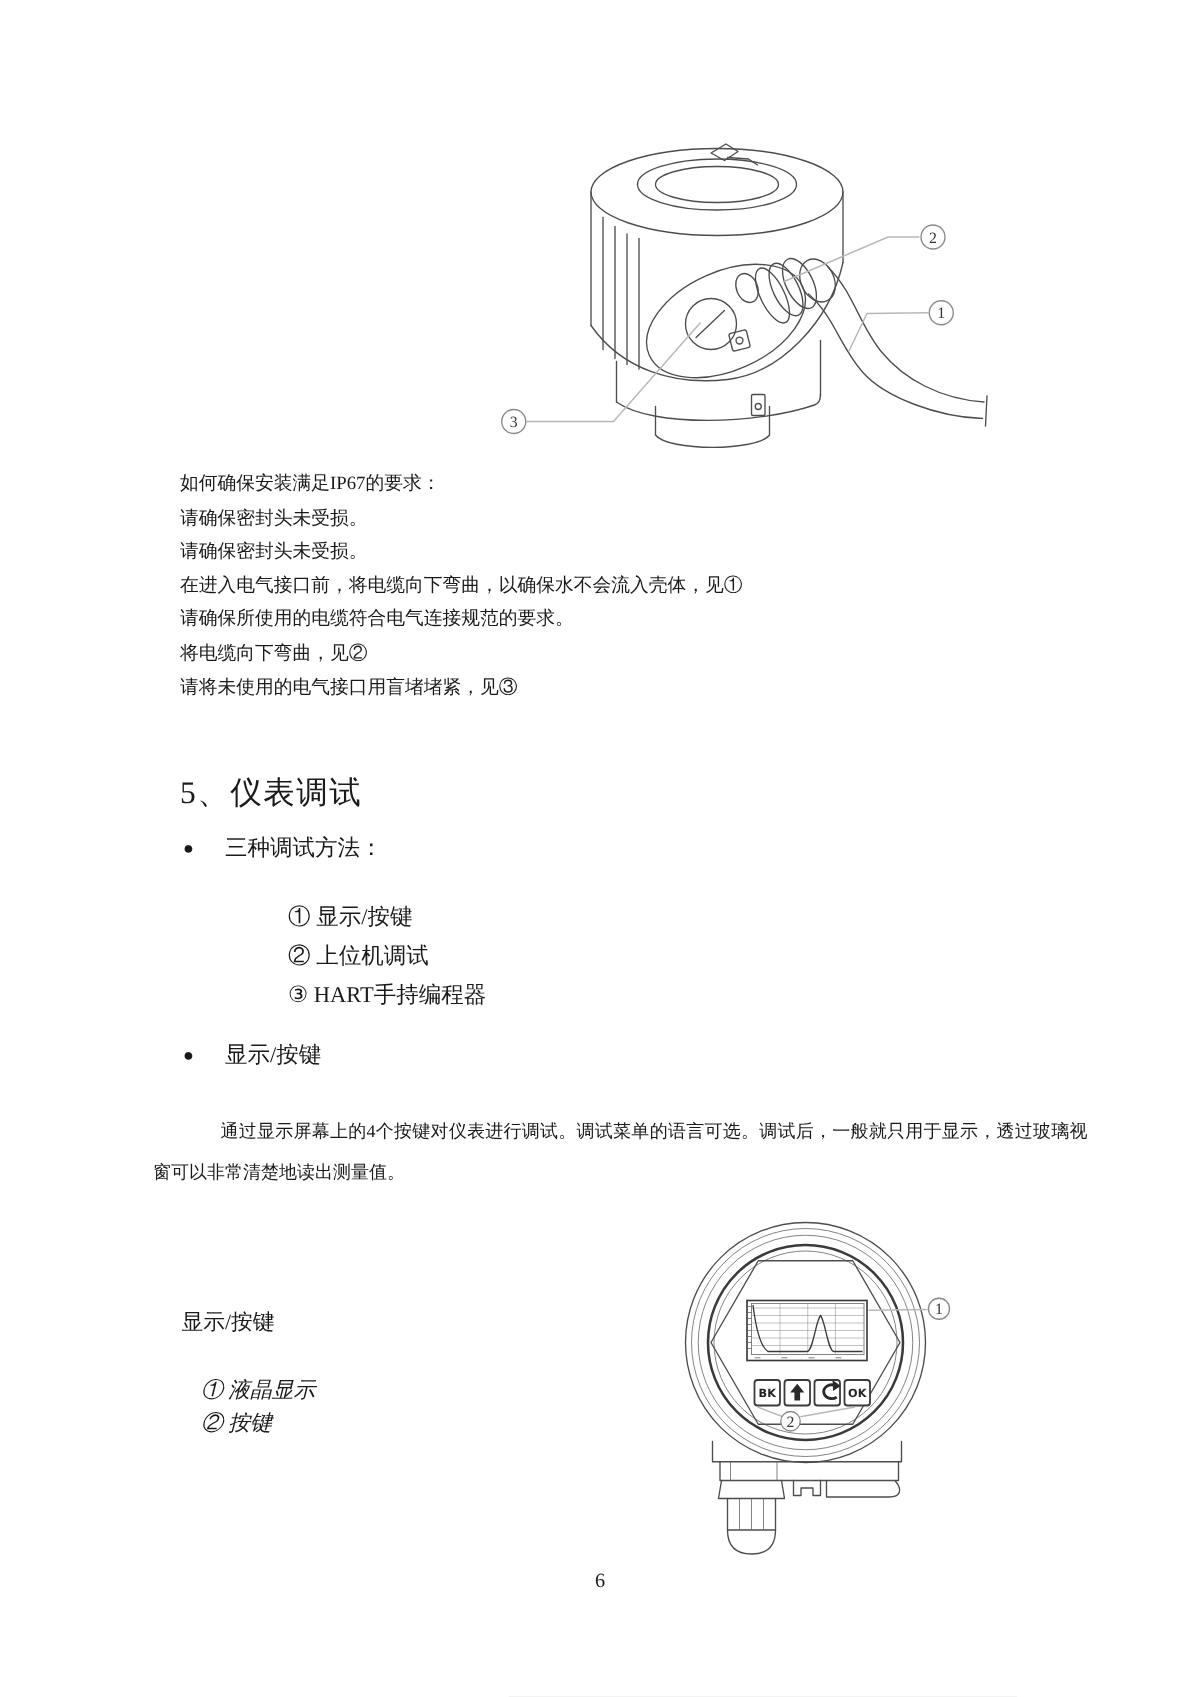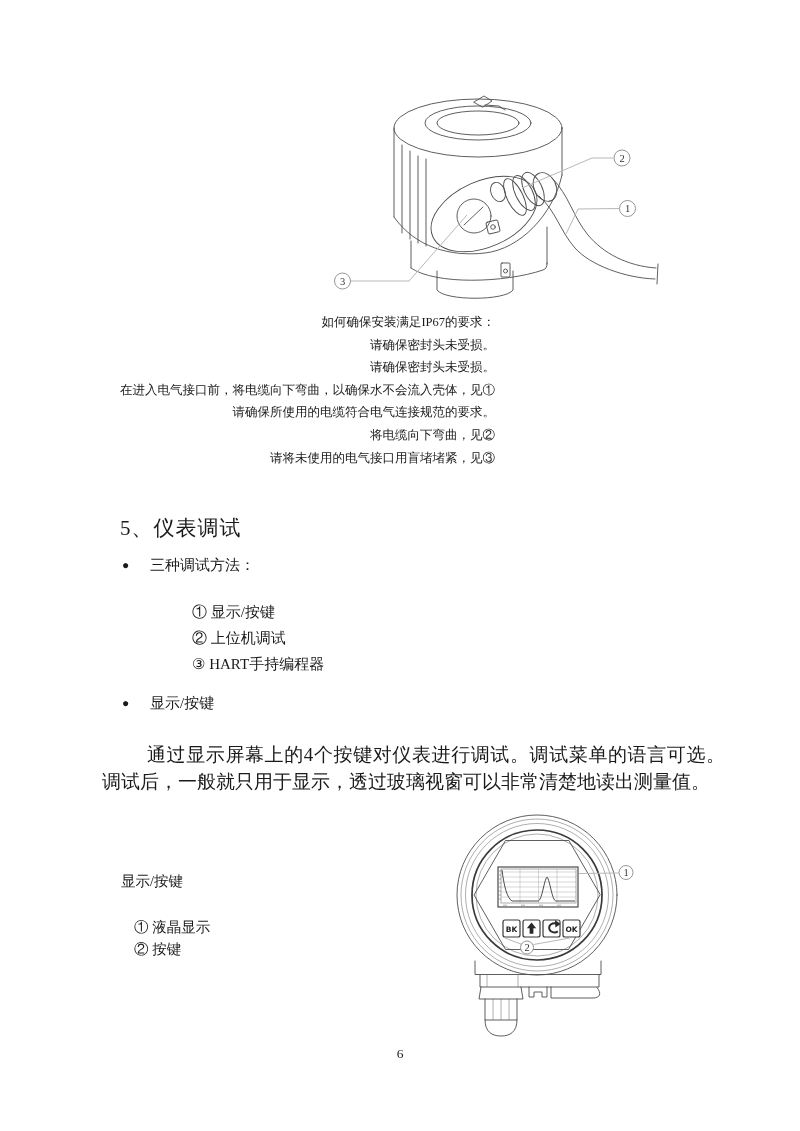--- a/index.html
+++ b/index.html
@@ -10,30 +10,30 @@
     color:#1a1a1a;
   }
   svg{position:absolute;}
   svg .ln{fill:none;stroke:#4d4d4d;stroke-width:0.9;stroke-linecap:round;stroke-linejoin:round;}
   svg .thin{fill:none;stroke:#6a6a6a;stroke-width:0.55;}
   svg .grid{fill:none;stroke:#8a8a8a;stroke-width:0.35;}
   svg .leader{fill:none;stroke:#b8b8b8;stroke-width:1;}
   svg .co{fill:#ffffff;stroke:#8a8a8a;stroke-width:0.9;}
   svg .cotxt{font-family:"Liberation Serif","DejaVu Serif",serif;font-size:10.5px;fill:#333;text-anchor:middle;}
   svg .btntxt{font-family:"DejaVu Sans","Liberation Sans",sans-serif;font-size:7.5px;font-weight:bold;fill:#222;text-anchor:middle;}
-  .intro{position:absolute;left:120px;top:311px;font-size:12.5px;line-height:22.6px;white-space:nowrap;text-align:right;}
+  .intro{position:absolute;left:120px;top:311px;font-size:12.5px;line-height:22.6px;white-space:nowrap;}
   .section-title{position:absolute;left:120px;top:514px;margin:0;font-size:21px;font-weight:normal;letter-spacing:1px;}
   .bullet{position:absolute;left:122px;font-size:15px;white-space:nowrap;}
   .bullet .dot{display:inline-block;width:28px;font-size:12px;vertical-align:1px;}
   .b1{top:556px;}
   .b2{top:694px;}
   .methods{position:absolute;left:192px;top:599px;font-size:15px;line-height:26px;white-space:nowrap;}
-  .bodypara{position:absolute;left:102px;top:741px;width:623px;margin:0;font-size:19px;line-height:27.4px;text-indent:45px;text-align:justify;}
+  .bodypara{position:absolute;left:102px;top:741px;width:623px;margin:0;font-size:12px;line-height:27.4px;text-indent:45px;text-align:justify;}
   .fig2-label{position:absolute;left:121px;top:872px;font-size:14.5px;white-space:nowrap;}
-  .fig2-items{position:absolute;left:134px;top:916px;font-size:14.5px;line-height:22.4px;white-space:nowrap;}
+  .fig2-items{position:absolute;left:134px;top:916px;font-size:14.5px;line-height:22.4px;white-space:nowrap;font-style:italic;}
   .pagenum{position:absolute;left:0;top:1046px;width:800px;text-align:center;font-size:13.5px;}
 </style>
 </head>
 <body>
 
 <div class="page">
 
   <svg style="left:325px;top:85px" width="350" height="230" viewBox="0 0 350 230">
 
     <ellipse class="ln" cx="153" cy="43" rx="84" ry="29"></ellipse>

